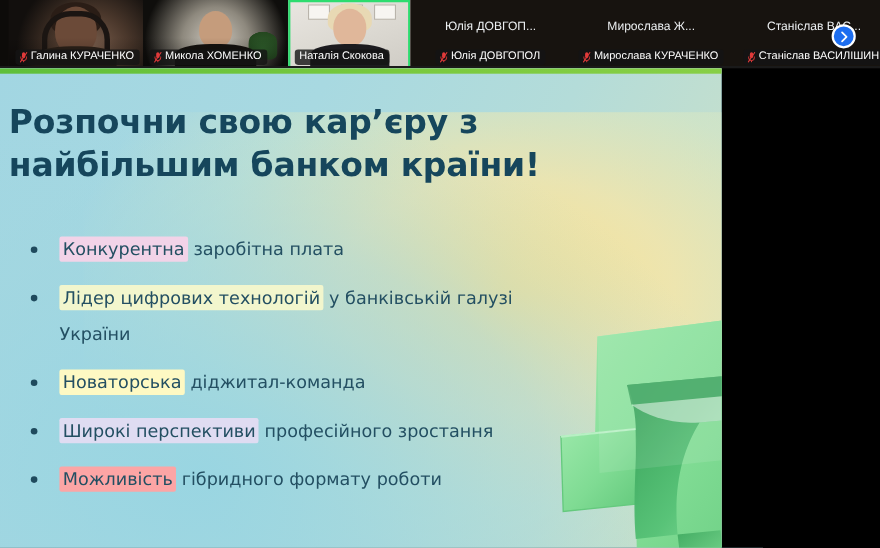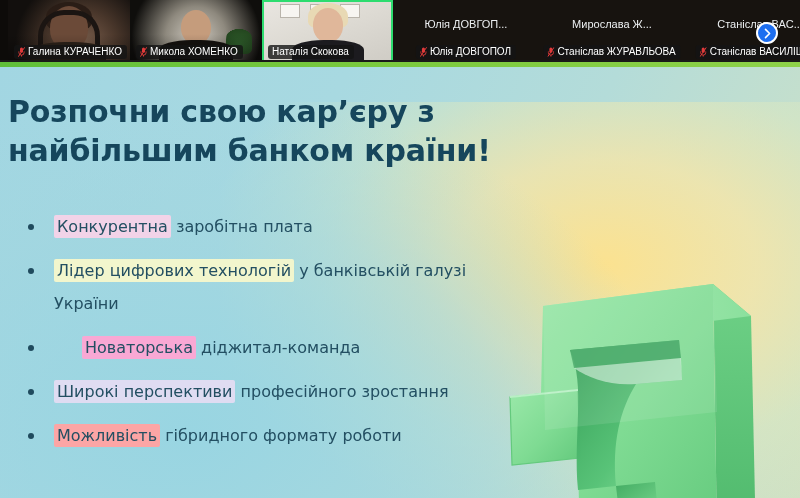--- a/index.html
+++ b/index.html
@@ -18,21 +18,21 @@
   }
   .strip-gutter{width:8px;background:#0d0b09;flex:0 0 8px;}
   .tile{
     position:relative;height:62px;flex:0 0 auto;overflow:hidden;
     background:#1a1a1a;
   }
   .tile.t1{width:122px;background:
       radial-gradient(circle at 62% 72%, #7b5f4d 0%, #4a372b 38%, #120f0d 78%);}
   .tile.t2{width:132px;background:
       radial-gradient(circle at 50% 60%, #cfcac0 0%, #8e897e 40%, #0f0e0c 85%);}
-  .tile.t3{width:131px;background:
+  .tile.t3{width:111px;background:
       linear-gradient(160deg,#e9e6e1 0%, #dedbd4 45%, #cfccc5 100%);
       box-shadow:inset 0 0 0 2px #2ddc6f;text-align:center;}
   .head{position:absolute;left:50%;transform:translateX(-50%);border-radius:50% 50% 46% 46%;}
   .body{position:absolute;left:50%;transform:translateX(-50%);bottom:0;border-radius:44% 44% 0 0;}
 
   .t1 .head{top:6px;width:38px;height:44px;background:#6b4a38;}
   .t1 .hair{position:absolute;top:2px;left:50%;transform:translateX(-50%);
             width:46px;height:30px;background:#2a1d16;border-radius:50% 50% 36% 36%;}
   .t1 .body{width:74px;height:20px;background:#2b2119;}
   .t1 .phones{position:absolute;top:10px;left:50%;transform:translateX(-50%);
@@ -86,21 +86,21 @@
   }
   .next-btn svg{display:block;}
 
   .strip-edge{
     position:absolute;left:0;top:60px;width:800px;height:2px;
     background:#1a1a1a;
   }
 
   
   .slide{
-    position:absolute;left:0;top:62px;width:800px;height:436px;overflow:hidden;
+    position:absolute;left:0;top:62px;width:656px;height:436px;overflow:hidden;
     background:#a6d7e0;
   }
   .slide-top-rule{
     position:absolute;left:0;top:0;width:800px;height:5px;
     background:linear-gradient(to right,#5fbf3a 0%, #79c93e 45%, #8ed24a 100%);
     z-index:6;
   }
   .bg-base{
     position:absolute;inset:0;
     background:linear-gradient(115deg,#a2d6e2 0%, #a8d9e1 35%, #b4dcd9 62%, #c4dfcd 82%, #cfe1c4 100%);
@@ -141,21 +141,21 @@
     font-family:"DejaVu Sans", sans-serif;
     font-size:16px;line-height:33px;
   }
   .bullets li::before{
     content:"";position:absolute;left:18px;top:14px;
     width:6px;height:6px;border-radius:50%;background:#1f4a5d;
   }
   .hl{padding:2px 3px;border-radius:2px;}
   .hl-pink   {background:#f2d3e8;}
   .hl-lemon  {background:#f2f6cd;}
-  .hl-lemon2 {background:#f9a8d4;margin-left:28px;}
+  .hl-lemon2 {background:#fef9c3;}
   .hl-lilac  {background:#dfdcf2;}
   .hl-rose   {background:#fca5a5;}
 
   
   .logo-wrap{
     position:absolute;left:470px;top:200px;width:330px;height:300px;z-index:4;
   }
   .logo-wrap svg{display:block;}
 </style>
 </head>
@@ -235,21 +235,21 @@
       <div class="big-name">Мирослава Ж...</div>
       <div class="name-tag">
         <span class="mic-muted">
           <svg width="7" height="10" viewBox="0 0 7 10">
             <rect x="2" y="0.6" width="3" height="5.2" rx="1.5" fill="#e03a3a"></rect>
             <path d="M0.9 4.4v1.1a2.6 2.6 0 0 0 5.2 0V4.4" stroke="#e03a3a" stroke-width="0.9" fill="none"></path>
             <line x1="3.5" y1="8" x2="3.5" y2="9.6" stroke="#e03a3a" stroke-width="0.9"></line>
             <line x1="0.3" y1="9.7" x2="6.7" y2="0.3" stroke="#e03a3a" stroke-width="1"></line>
           </svg>
         </span>
-        <span>Станіслав ЖУРАВЛЬОВА</span>
+        <span>Мирослава КУРАЧЕНКО</span>
       </div>
     </div>
 
     <div class="slot s3">
       <div class="big-name">Станіслав ВАС...</div>
       <div class="name-tag">
         <span class="mic-muted">
           <svg width="7" height="10" viewBox="0 0 7 10">
             <rect x="2" y="0.6" width="3" height="5.2" rx="1.5" fill="#e03a3a"></rect>
             <path d="M0.9 4.4v1.1a2.6 2.6 0 0 0 5.2 0V4.4" stroke="#e03a3a" stroke-width="0.9" fill="none"></path>

